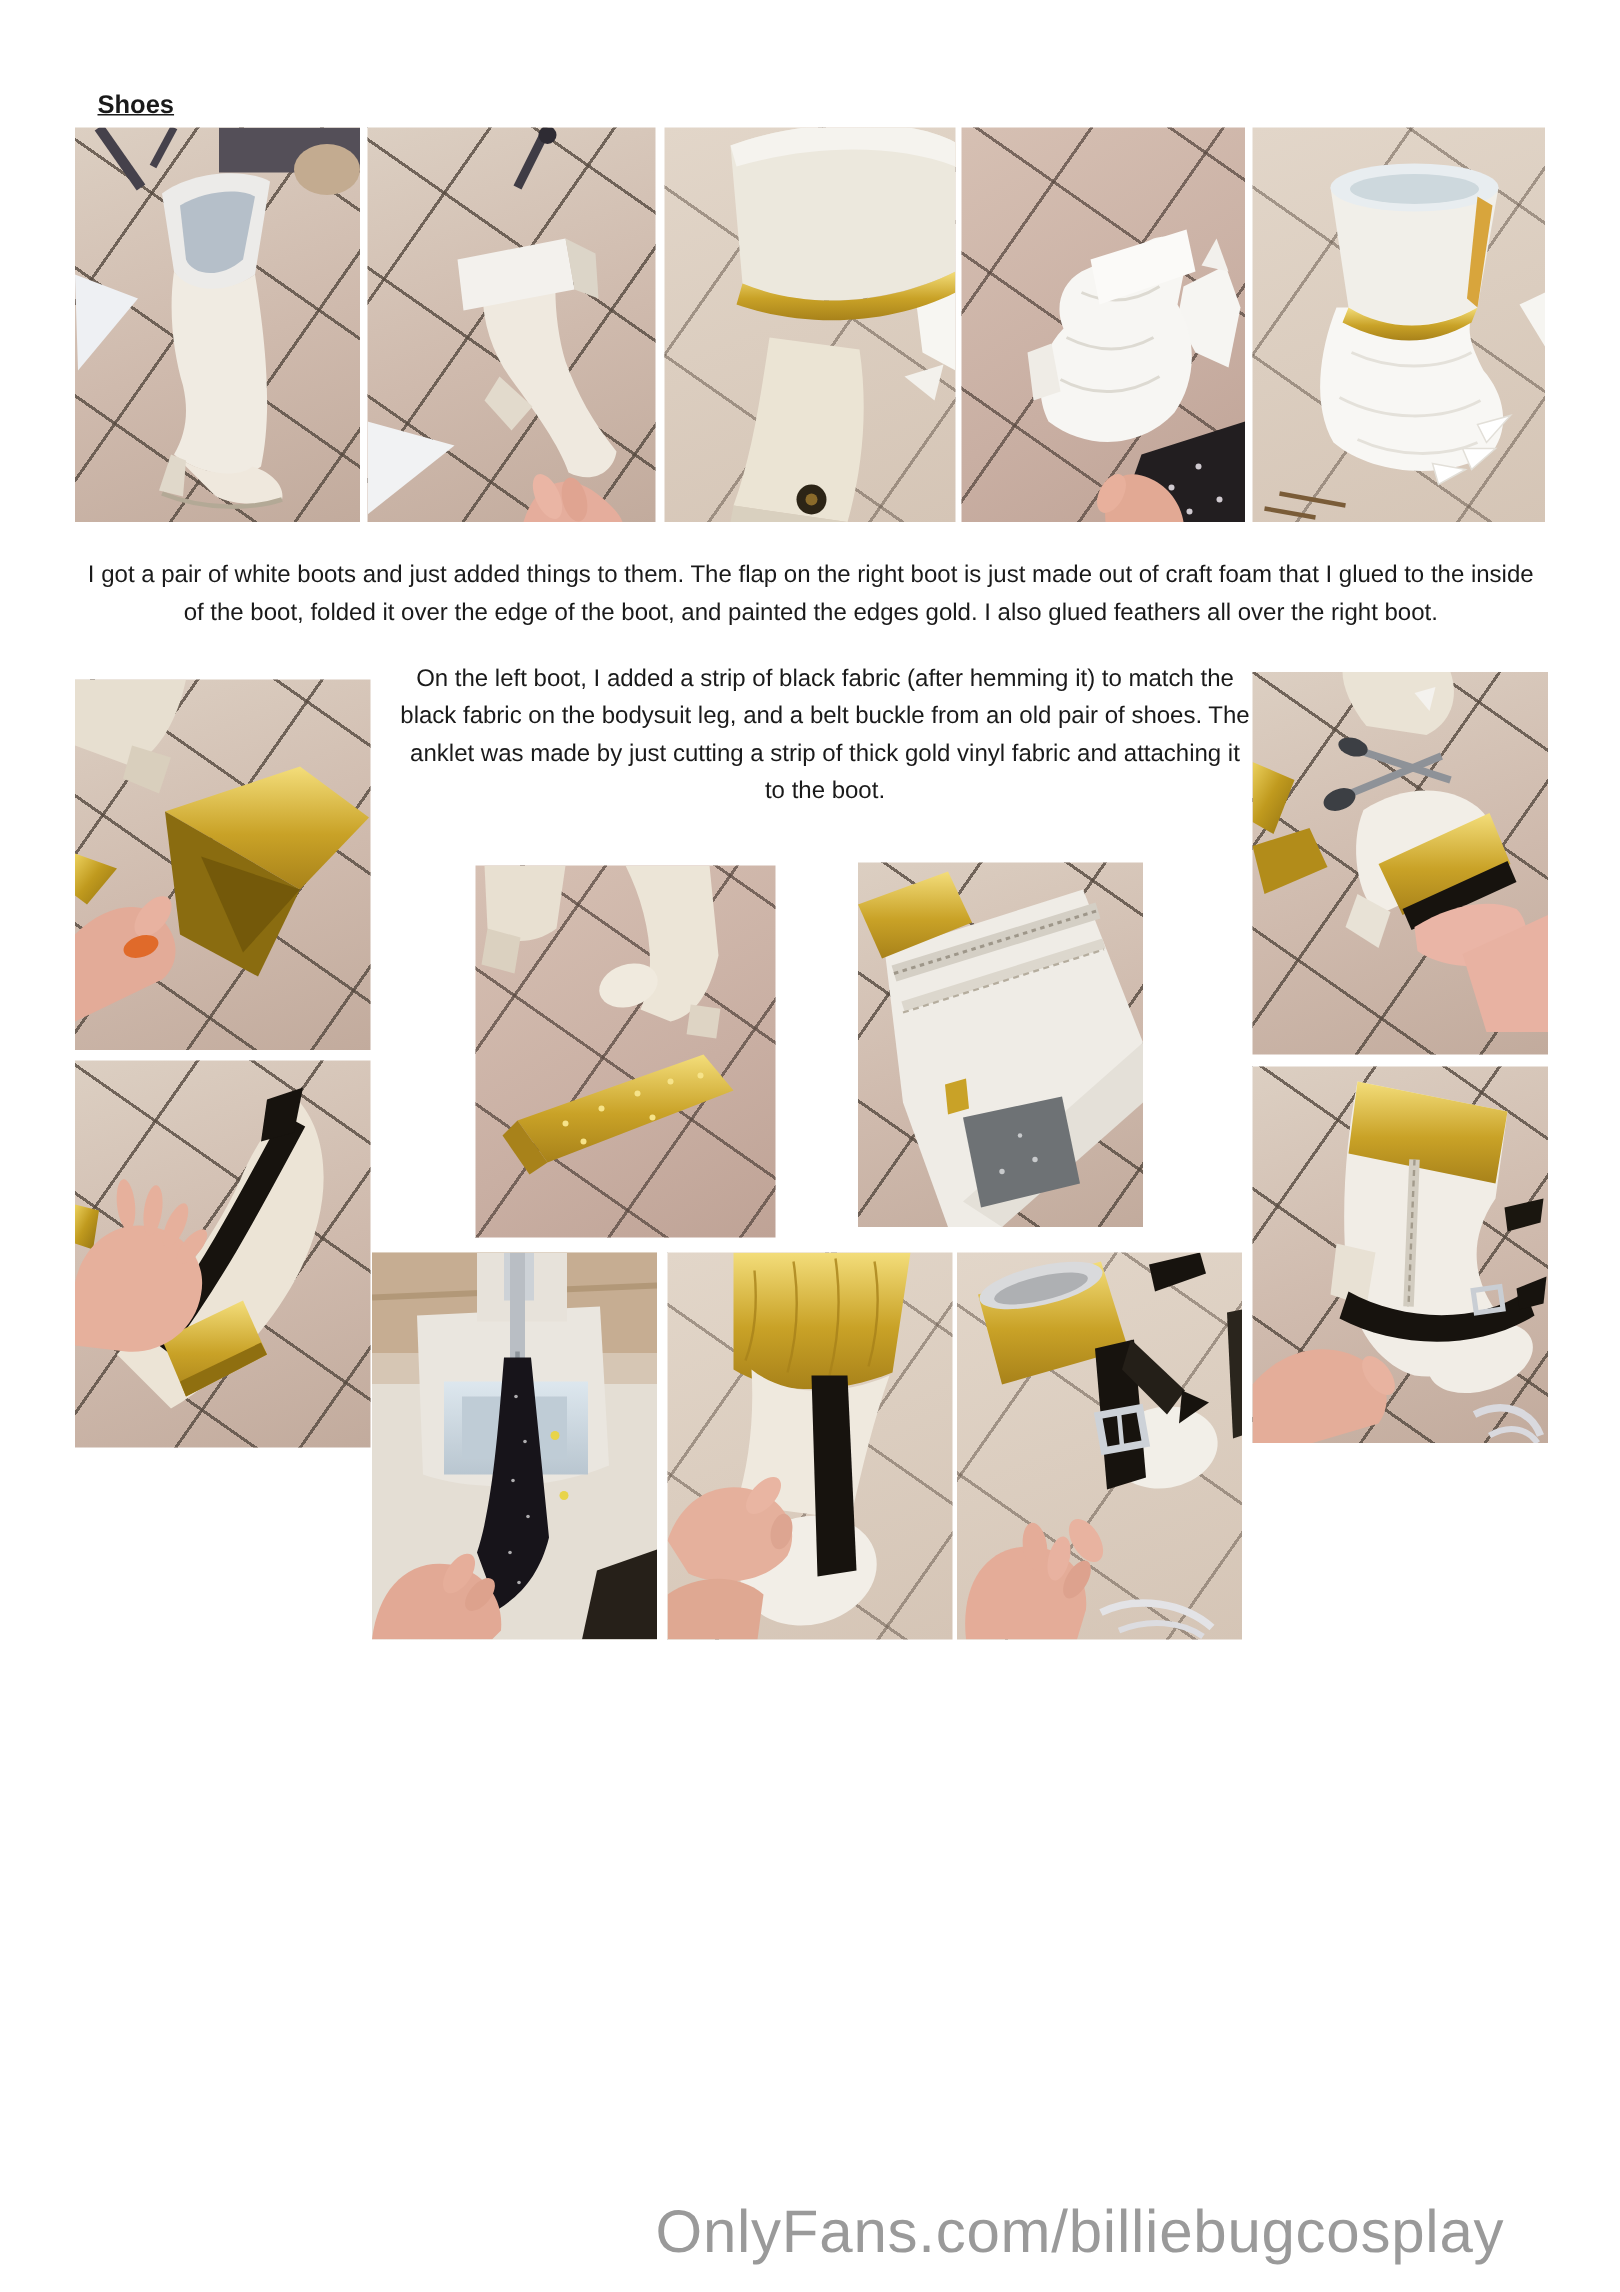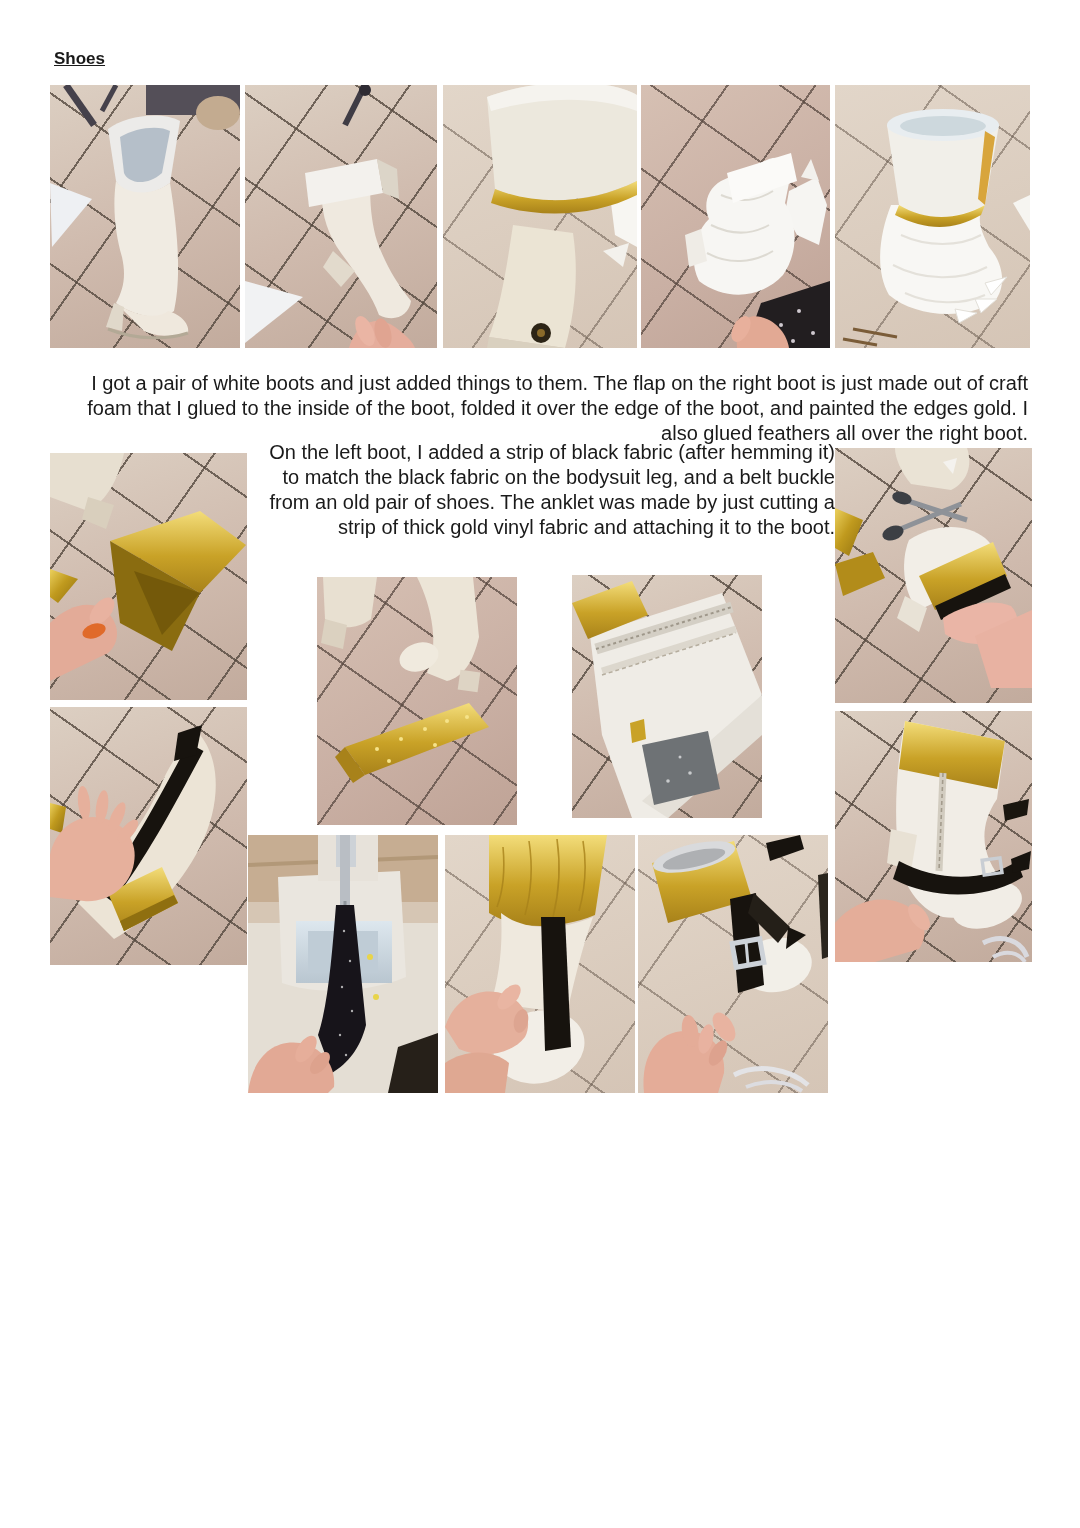--- a/index.html
+++ b/index.html
@@ -1,20 +1,20 @@
 <!DOCTYPE html>
 <html><head>
 <meta charset="utf-8">
 <style>
   html,body{margin:0;padding:0;background:#ffffff;}
   .page{position:relative;width:1080px;height:1528px;background:#ffffff;margin:0 auto;
         font-family:"Liberation Sans",sans-serif;color:#1a1a1a;overflow:hidden;}
   .title{position:absolute;left:53px;top:48px;font-size:17px;font-weight:bold;
-         text-decoration:underline;margin:1px;}
-  .para{position:absolute;font-size:20px;line-height:25px;margin:0;text-align:right;}
+         text-decoration:underline;margin:12px;}
+  .para{position:absolute;font-size:16px;line-height:25px;margin:0;text-align:center;}
   .p1{left:53px;top:371px;width:975px;}
   .p2{left:265px;top:440px;width:570px;}
   .photo{position:absolute;overflow:hidden;}
   .photo svg{display:block;width:100%;height:100%;}
   .tiles{background:
       repeating-linear-gradient(35deg, rgba(86,74,64,0) 0 68px, rgba(86,74,64,.8) 68px 70px),
       repeating-linear-gradient(125deg, rgba(86,74,64,0) 0 66px, rgba(86,74,64,.8) 66px 68px),
       linear-gradient(160deg,#dccfc2 0%,#cfbaad 55%,#c2ab9d 100%);}
   .tiles-pink{background:
       repeating-linear-gradient(35deg, rgba(90,74,66,0) 0 72px, rgba(90,74,66,.75) 72px 74px),
@@ -323,14 +323,15 @@
       <path d="M6,258 C2,220 20,196 48,196 C72,196 88,214 86,238 L80,258 Z" fill="#e4ac98"></path>
       <ellipse cx="52" cy="196" rx="8" ry="16" fill="#e4ac98" transform="rotate(-8 52 196)"></ellipse>
       <ellipse cx="68" cy="204" rx="7" ry="15" fill="#e8b2a0" transform="rotate(14 68 204)"></ellipse>
       <ellipse cx="80" cy="218" rx="7" ry="14" fill="#dda28e" transform="rotate(30 80 218)"></ellipse>
       <ellipse cx="86" cy="192" rx="9" ry="16" fill="#e8b3a0" transform="rotate(-32 86 192)"></ellipse>
       <path d="M96,240 C120,228 152,234 170,250" stroke="#e3e3e6" stroke-width="5" fill="none"></path>
       <path d="M108,252 C128,244 150,246 164,256" stroke="#dcdce0" stroke-width="4" fill="none"></path>
     </svg>
   </div>
 
+  <div class="watermark">OnlyFans.com/billiebugcosplay</div>
 
 </div>
 
 </body></html>

